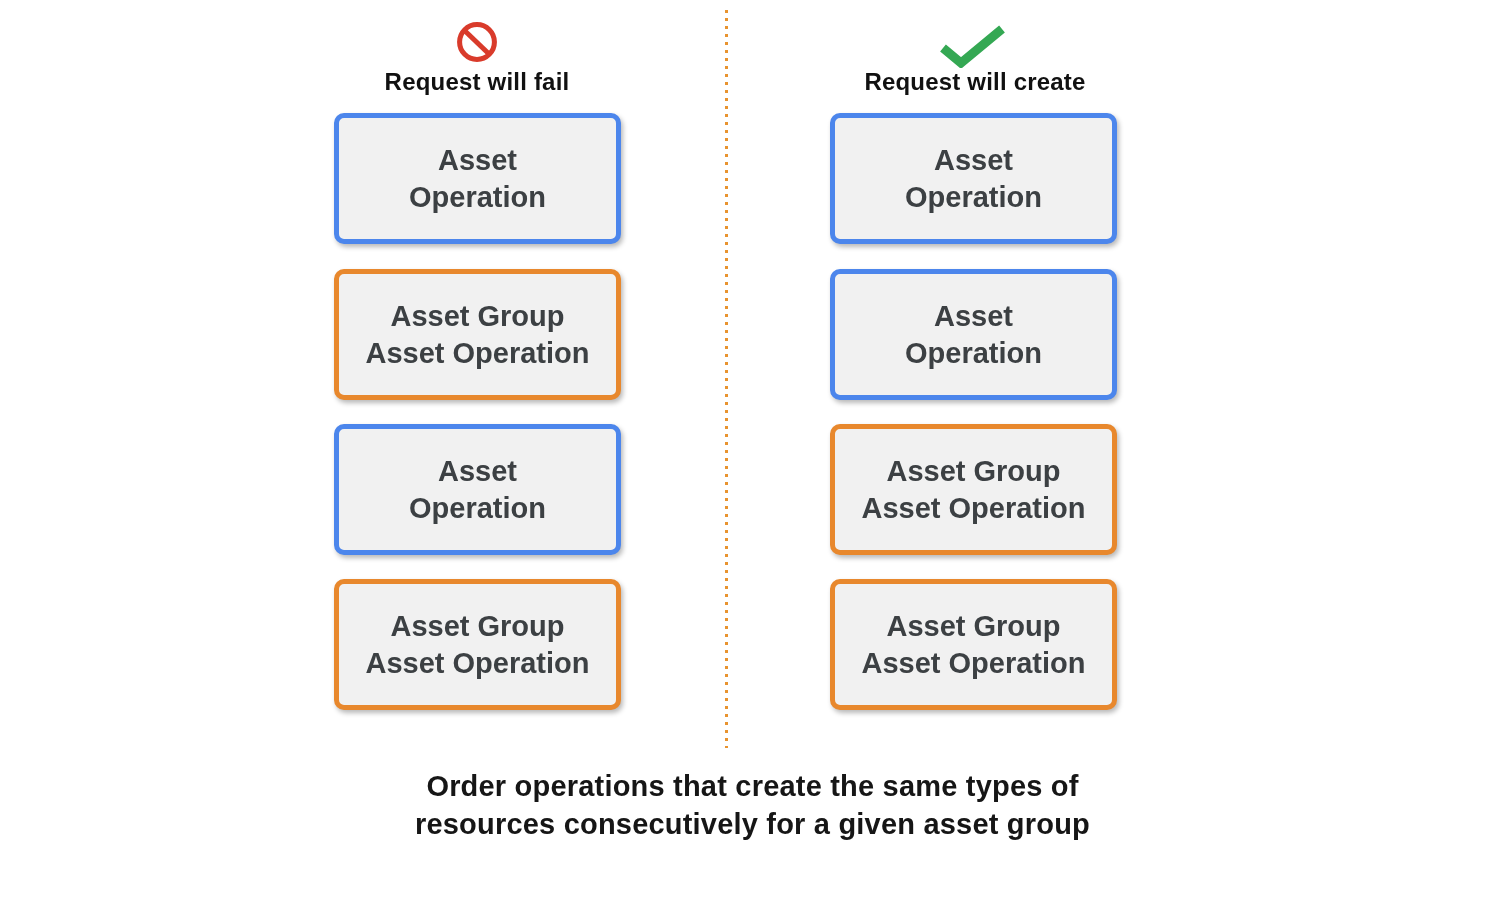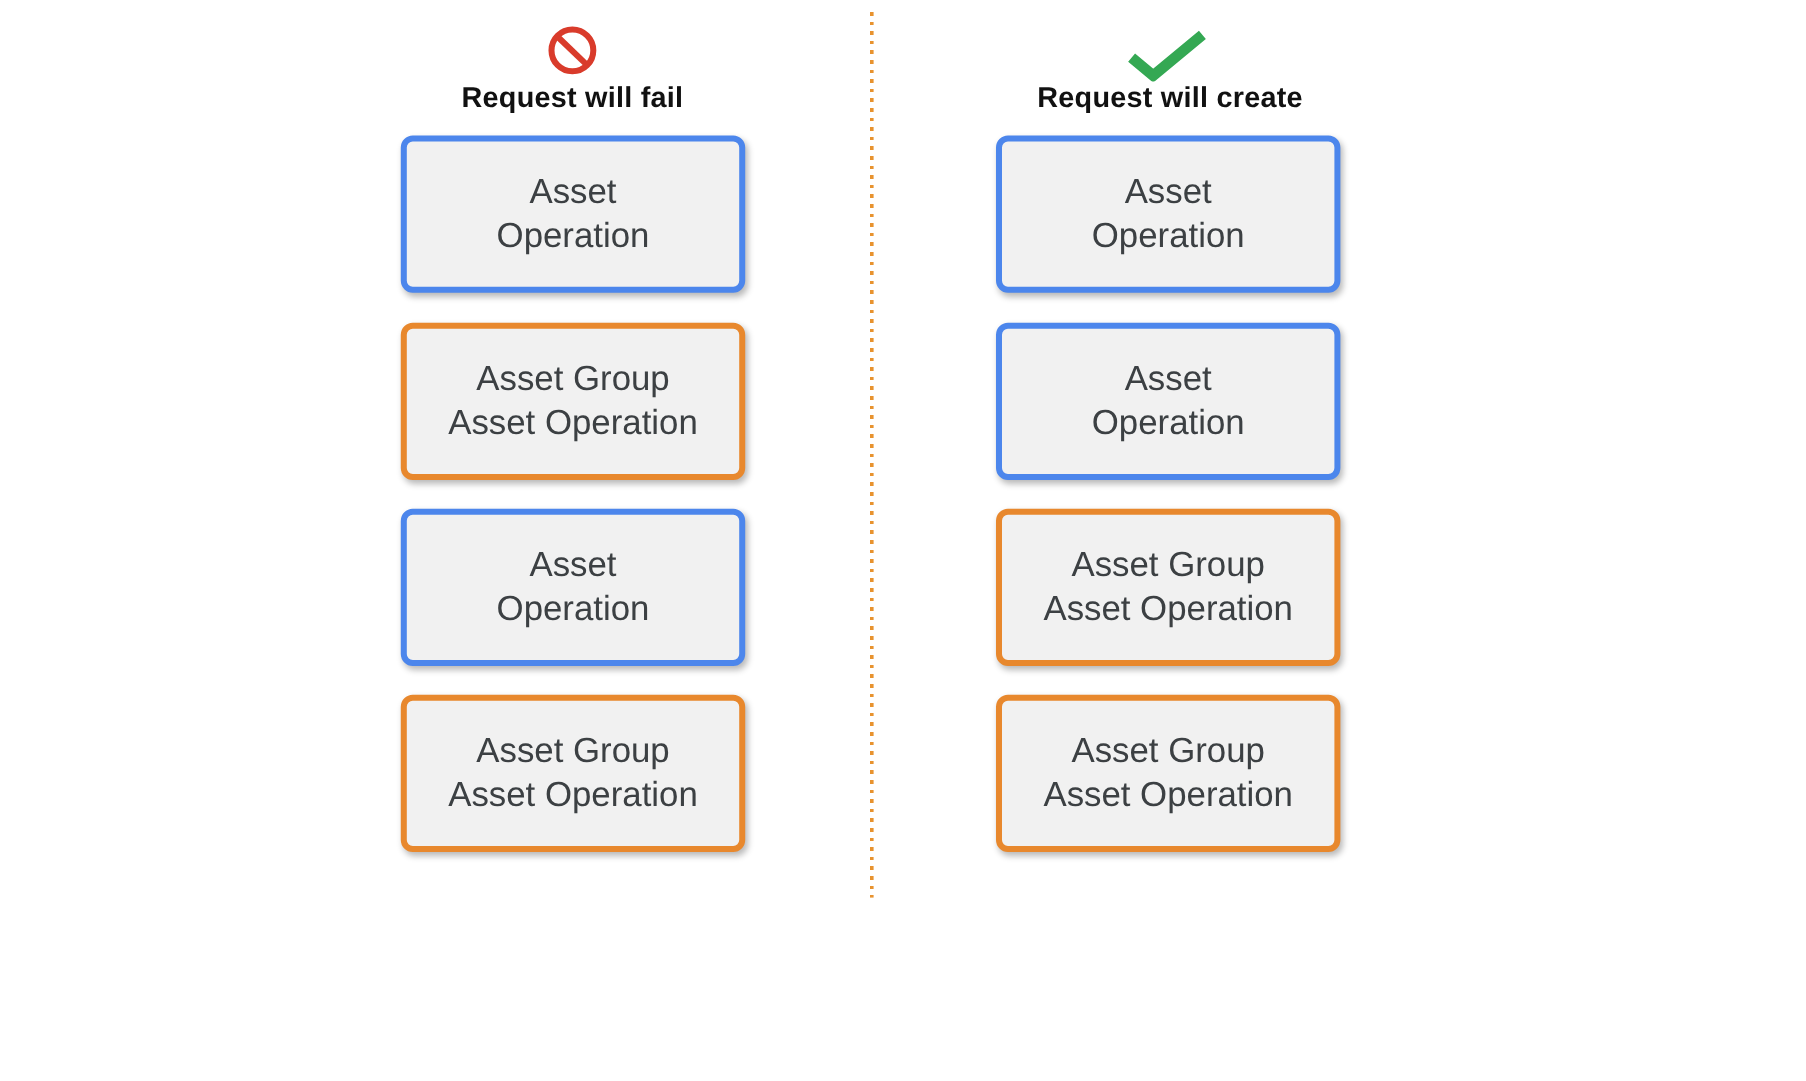--- a/index.html
+++ b/index.html
@@ -36,21 +36,21 @@
     background: var(--box-fill, #f1f1f1);
     border-radius: 10px;
     box-shadow: 2px 3px 5px rgba(0,0,0,0.28);
     display: flex;
     align-items: center;
     justify-content: center;
     text-align: center;
   }
   .box .box-label {
     font-size: 29px;
-    font-weight: 400;
+    font-weight: 700;
     line-height: 1.26;
     color: var(--box-text, #3c4043);
     white-space: pre-line;
   }
   .box.asset  { border: 5px solid var(--blue-border, #4c86ec); }
   .box.group  { border: 5px solid var(--orange-border, #e8882d); }
 
   
   .col-fail    .box { left: 334px; }
   .col-succeed .box { left: 830px; }
@@ -144,14 +144,16 @@
         <span class="box-label">Asset Group
 Asset Operation</span>
       </div>
       <div class="box group row-3">
         <span class="box-label">Asset Group
 Asset Operation</span>
       </div>
     </div>
   </div>
 
+  <div class="caption">Order operations that create the same types of
+resources consecutively for a given asset group</div>
 
 </div>
 
 </body></html>

